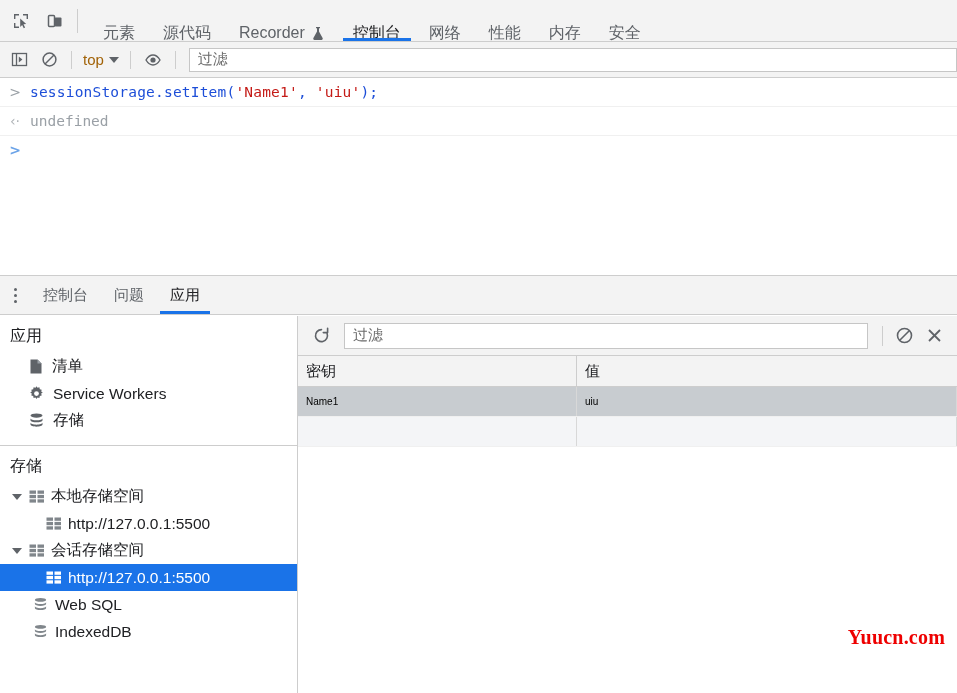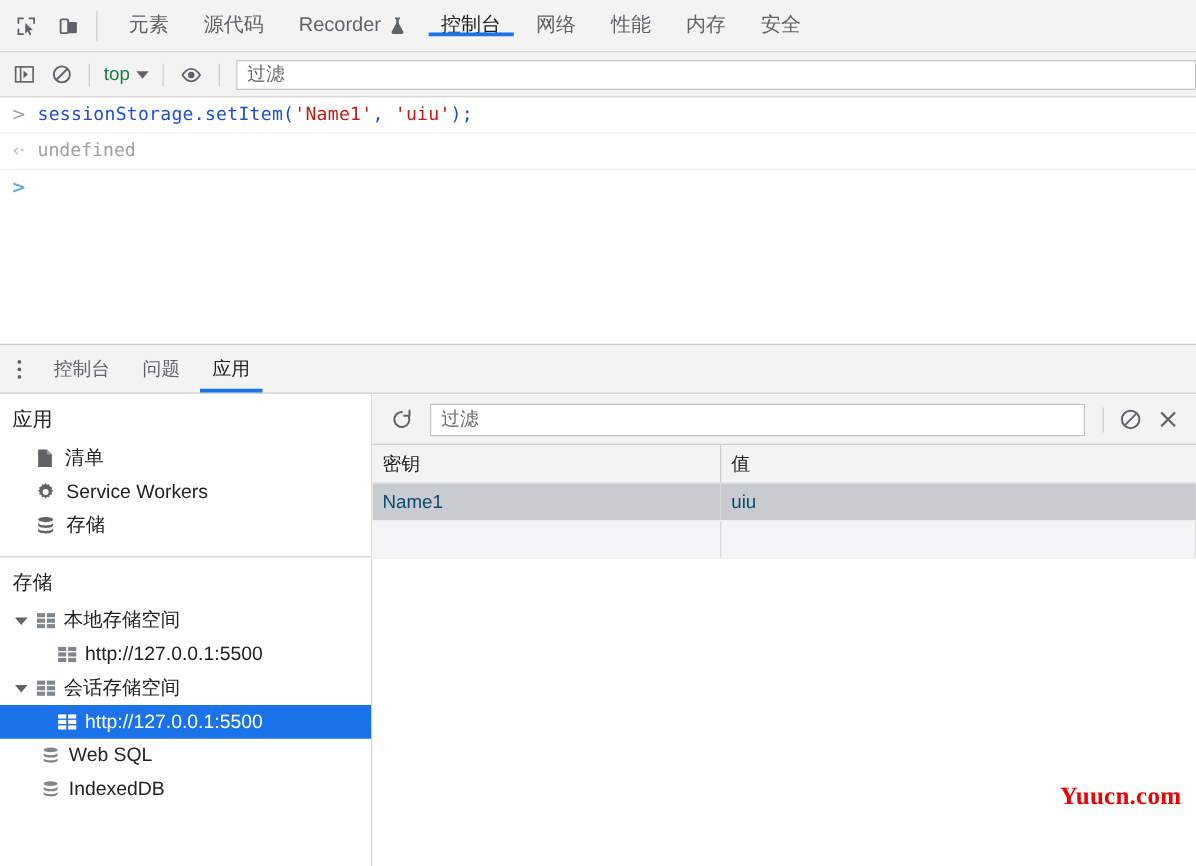--- a/index.html
+++ b/index.html
@@ -23,21 +23,21 @@
   }
   .tool-btn {
     width: 34px; display: flex; align-items: center; justify-content: center;
     cursor: pointer;
   }
   .tool-btn:first-child { margin-left: 4px; }
   .vdiv {
     width: 1px; background: #cdcdcd; margin: 9px 5px; align-self: stretch;
     height: 24px; margin-top: 9px;
   }
-  .main-tabs { display: flex; align-items: center; margin-left: 6px; }
+  .main-tabs { display: flex; align-items: flex-end; margin-left: 6px; }
   .main-tab {
     position: relative;
     padding: 0 14px;
     display: flex; align-items: center;
     font-size: 16px; color: #5f6368;
     cursor: pointer; white-space: nowrap;
   }
   .main-tab .lbl { line-height: 1; }
   .main-tab.active { color: #202124; }
   .main-tab.active::after {
@@ -53,21 +53,21 @@
     border-bottom: 1px solid #cdcdcd;
     display: flex; align-items: center;
   }
   .ct-btn {
     width: 30px; height: 26px; display: flex; align-items: center; justify-content: center;
     cursor: pointer;
   }
   .ct-sep { width: 1px; height: 18px; background: #cdcdcd; margin: 0 7px; }
   .ctx-select {
     display: flex; align-items: center; gap: 5px;
-    font-size: 15px; color: #15803d; padding: 0 4px; cursor: pointer;
+    font-size: 15px; color: #a16207; padding: 0 4px; cursor: pointer;
   }
   .caret-dn {
     width: 0; height: 0; border-left: 5px solid transparent;
     border-right: 5px solid transparent; border-top: 6px solid #5f6368;
   }
   .filter-box {
     flex: 1; height: 24px; margin-left: 6px; margin-right: 0;
     background: #fff; border: 1px solid #c6c6c6;
     display: flex; align-items: center; padding: 0 8px;
   }
@@ -184,21 +184,21 @@
     font-size: 15px; color: #202124; display: flex; align-items: center;
     padding-left: 8px; border-right: 1px solid #cdcdcd; cursor: pointer;
   }
   .dt-col-key { width: 279px; flex: none; }
   .dt-col-val { flex: 1; border-right: none; }
   .dt-body { flex: 1; overflow: hidden; background: #fff; }
   .dt-row { display: flex; height: 30px; border-bottom: 1px solid #f0f0f0; }
   .dt-row.selected { background: #c8ccd0; }
   .dt-row.empty { background: #f4f5f7; }
   .dt-td {
-    font-size: 15px; color: #0c4a6e; display: flex; align-items: center;
+    font-size: 10px; color: #000000; display: flex; align-items: center;
     padding-left: 8px; border-right: 1px solid #d8d8d8; overflow: hidden;
   }
   .watermark {
     position: absolute; right: 12px; bottom: 44px;
     font-family: "Liberation Serif", "DejaVu Serif", serif;
     font-size: 20px; font-weight: bold; color: #ee0000;
     pointer-events: none; letter-spacing: 0.2px;
   }
   .ico { display: block; }
 </style>

